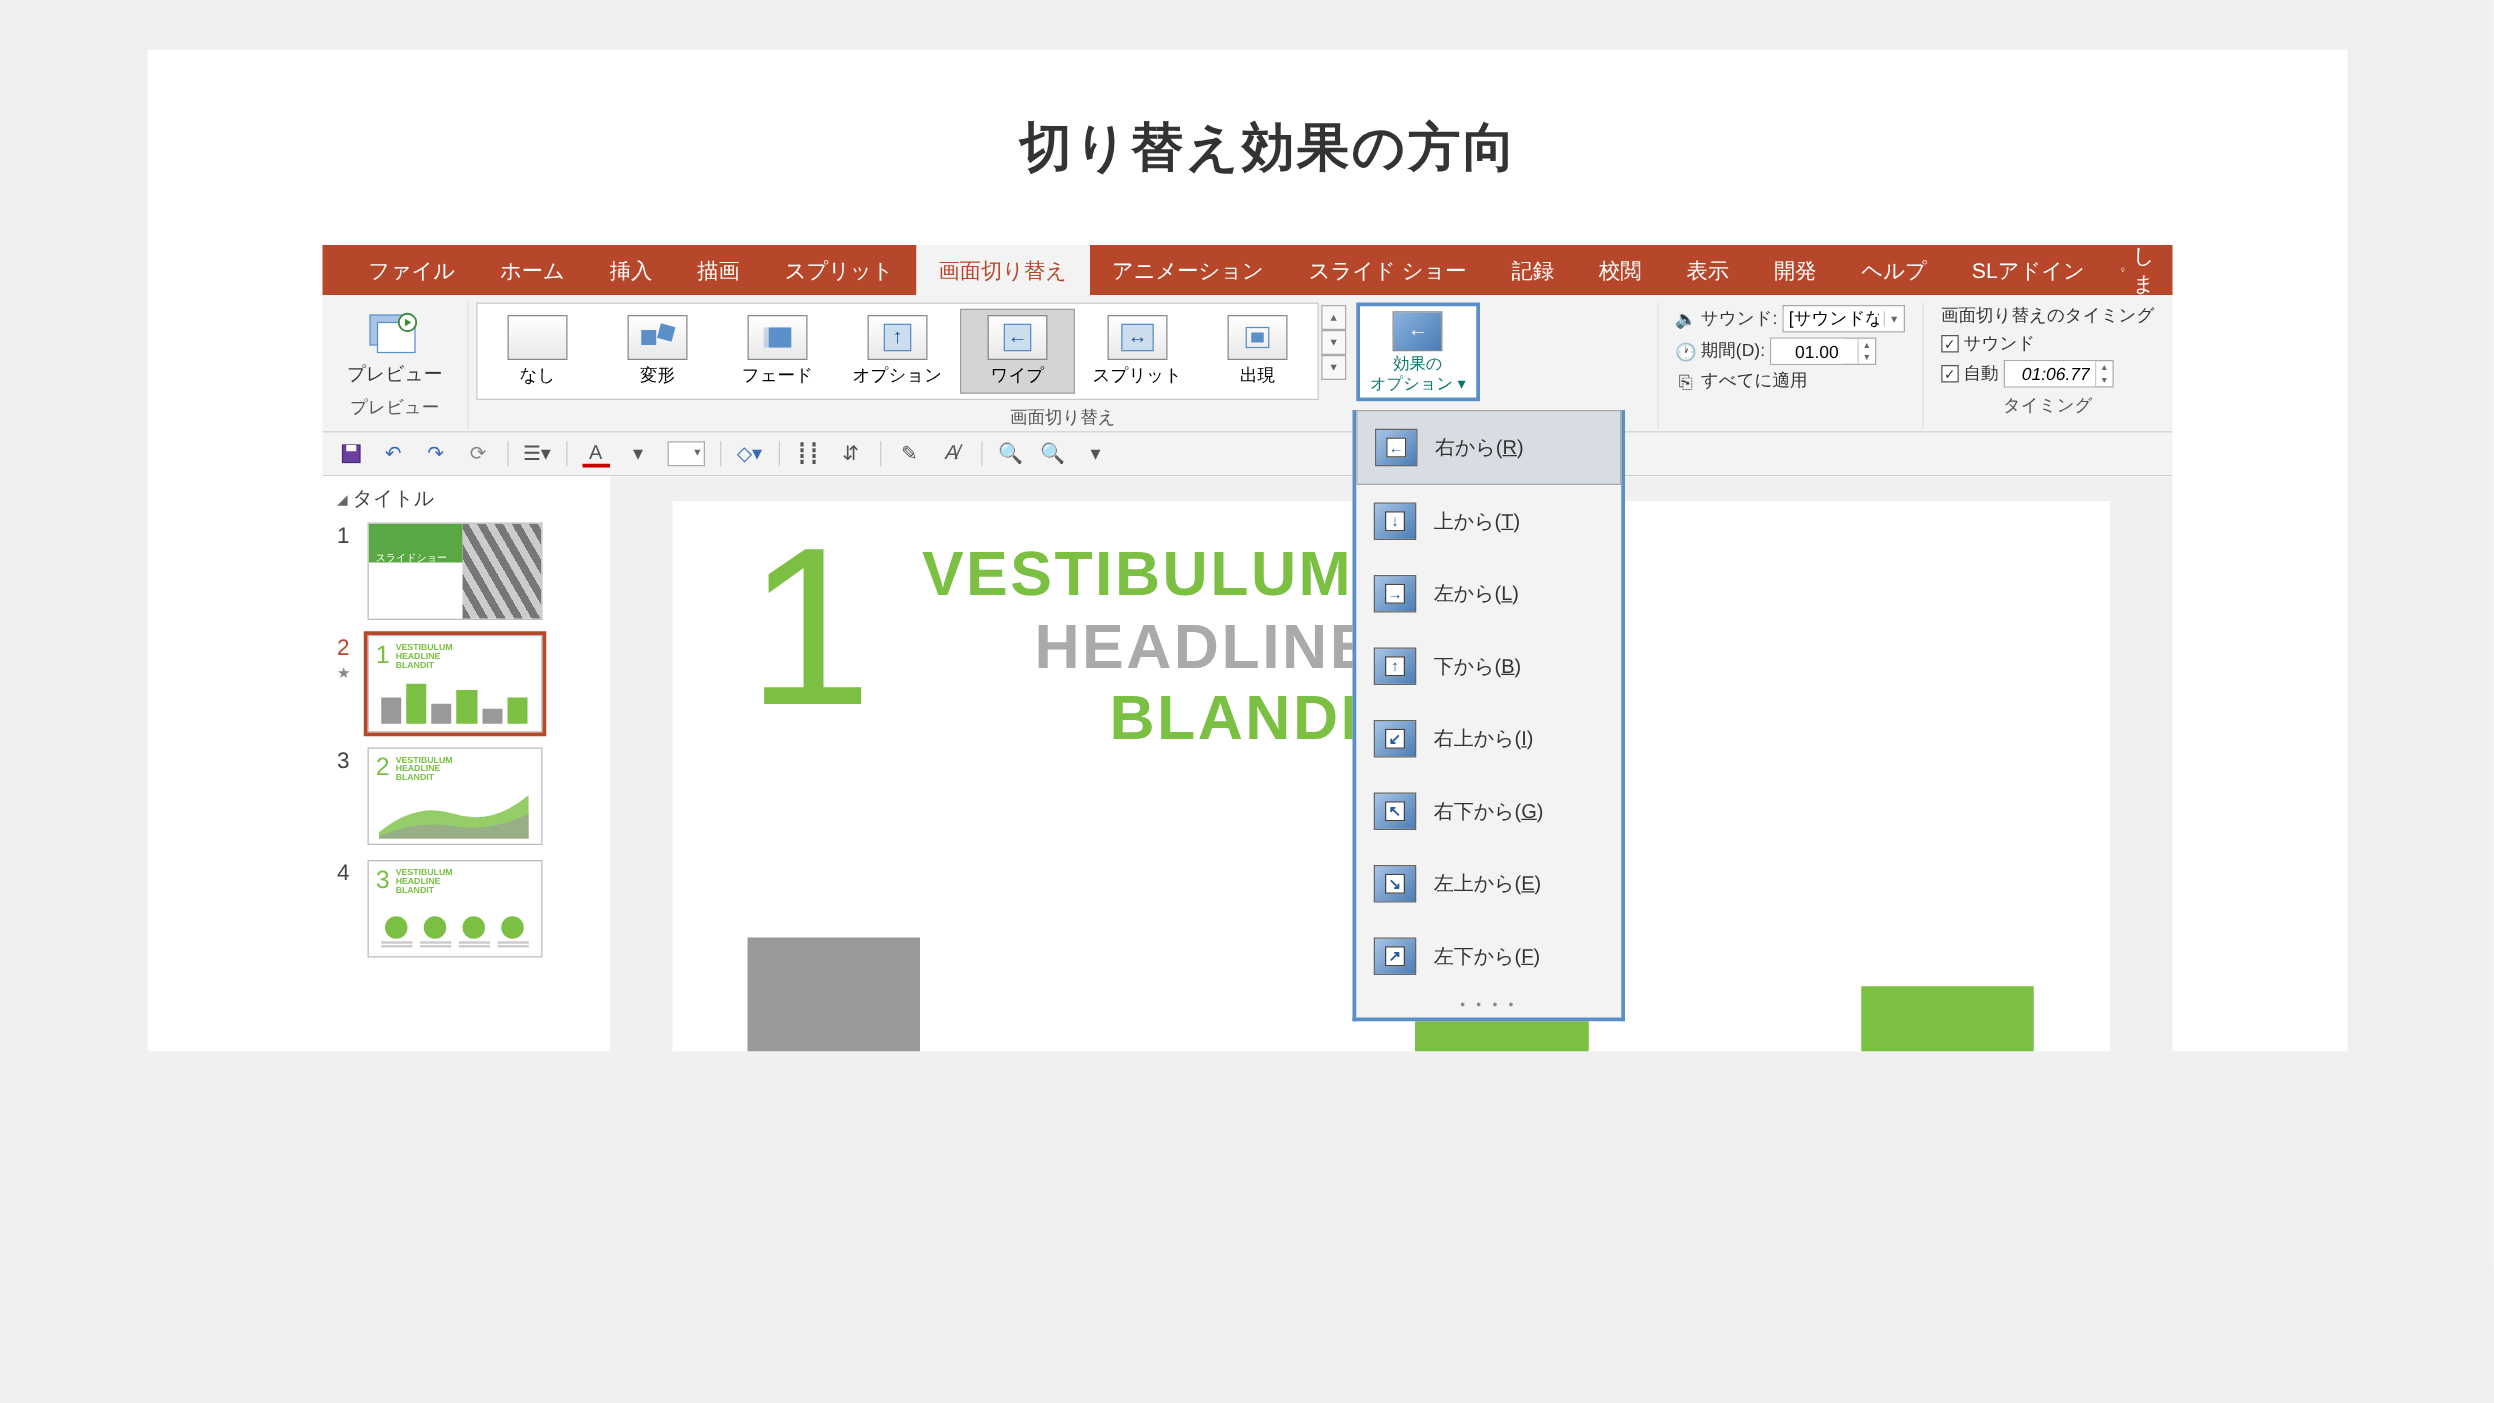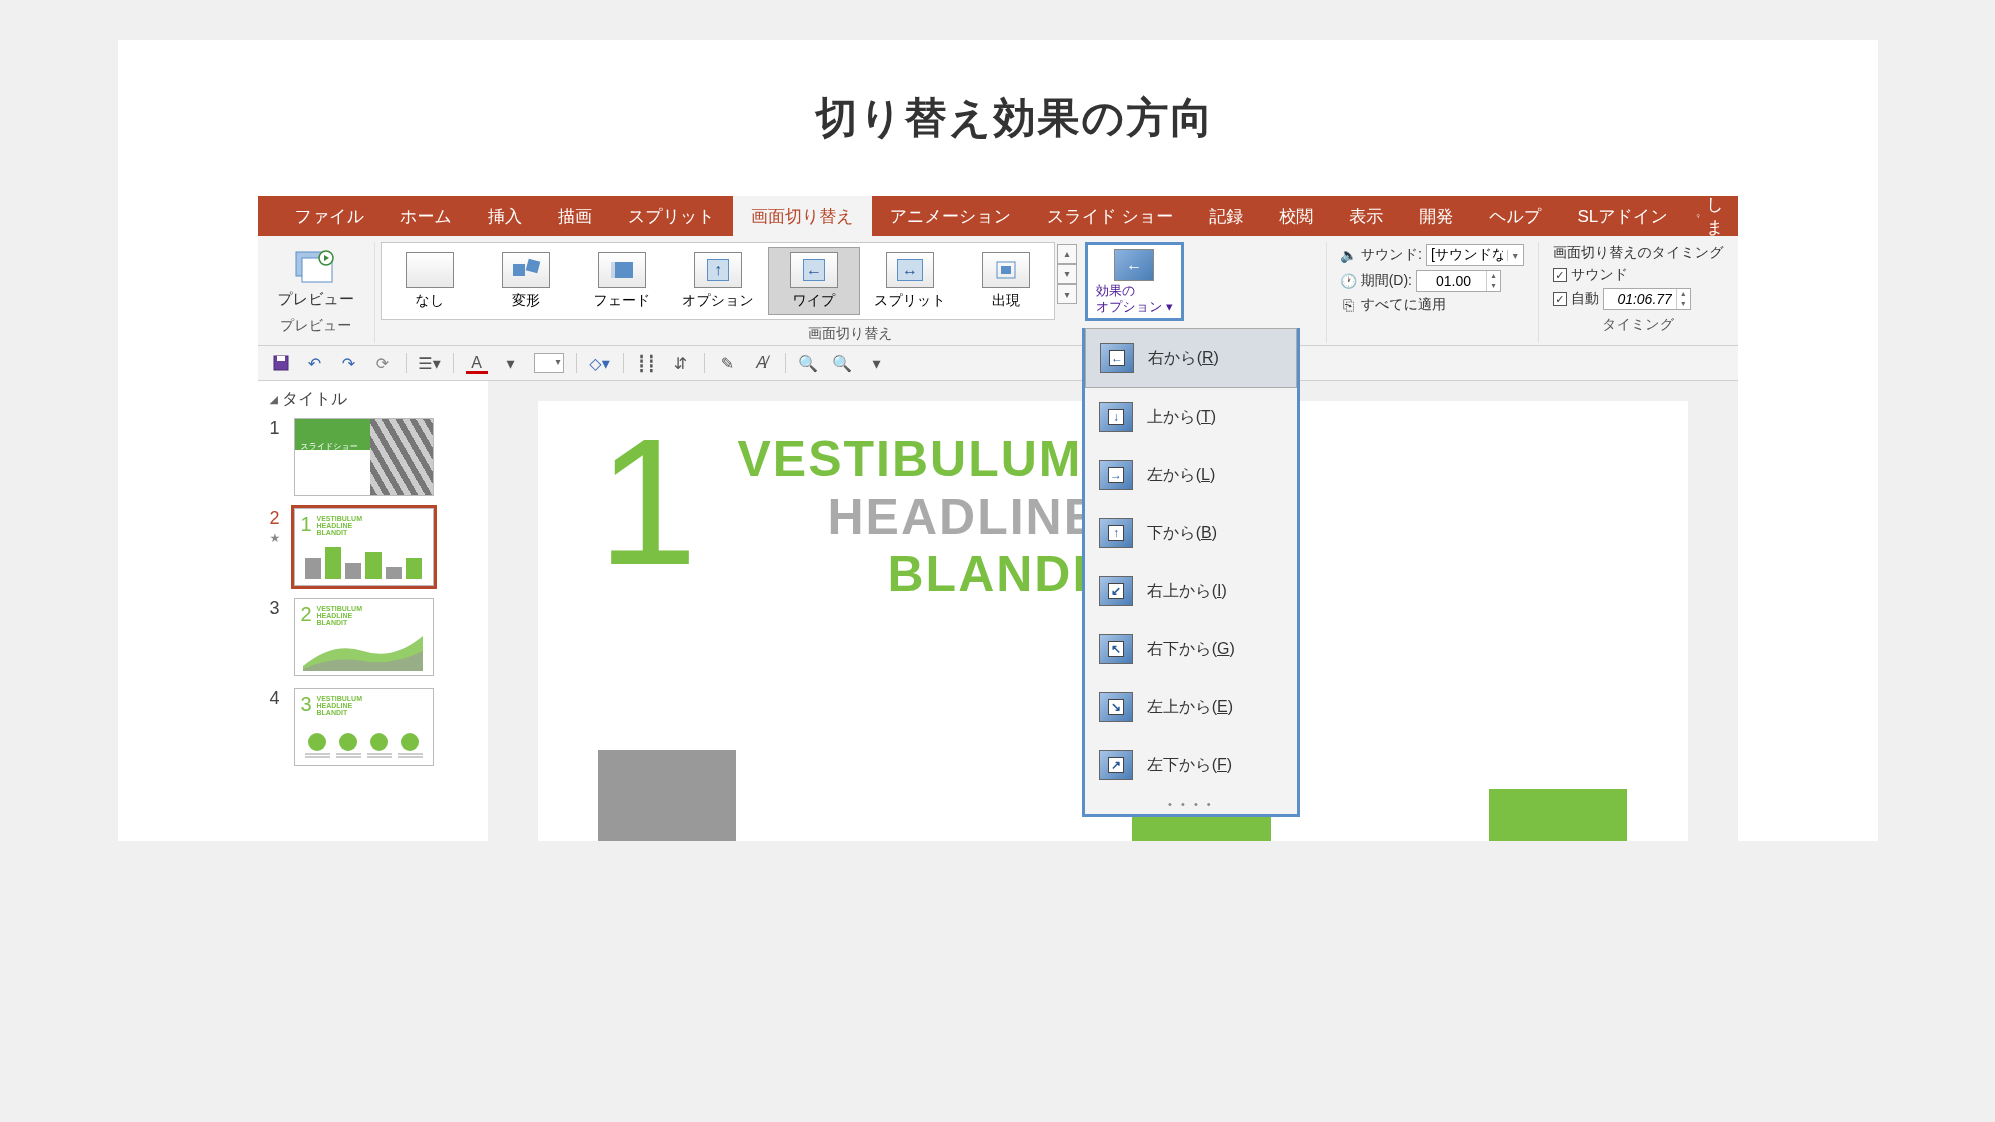--- a/index.html
+++ b/index.html
@@ -30,21 +30,21 @@
   .trans-gallery { display: flex; align-items: center; gap: 4px; border: 1px solid #c8c8c8; background: #fff; padding: 4px 2px; }
   .trans-item { display: flex; flex-direction: column; align-items: center; width: 92px; padding: 4px 0; cursor: pointer; border: 1px solid transparent; }
   .trans-item.selected { background: #d4d4d4; border: 1px solid #a0a0a0; }
   .trans-thumb { width: 48px; height: 36px; border: 1px solid #888; background: linear-gradient(#fff,#e8e8e8); display: flex; align-items: center; justify-content: center; margin-bottom: 4px; position: relative; }
   .trans-item .lbl { font-size: 14px; color: #000000; }
   .gallery-more { width: 20px; display: flex; flex-direction: column; justify-content: space-between; padding: 2px 0; }
   .gallery-more div { height: 33%; border: 1px solid #aaa; background: #f8f8f8; display:flex; align-items:center; justify-content:center; font-size:10px; color:#666;}
 
   .effect-opt { display: flex; flex-direction: column; align-items: center; padding: 4px 8px; border: 3px solid #5b8fc7; background: #fff; cursor: pointer; }
   .effect-opt .icon-box { width: 40px; height: 32px; border:1px solid #888; background:linear-gradient(135deg,#8bb3e0,#4a7db5); display:flex;align-items:center;justify-content:center; margin-bottom:2px;}
-  .effect-opt .lbl { font-size: 13px; color: #4c1d95; line-height: 1.2; }
+  .effect-opt .lbl { font-size: 13px; color: #0f766e; line-height: 1.2; text-align:center;}
 
   .timing-rows { display: flex; flex-direction: column; gap: 4px; font-size: 14px; color: #333; padding: 2px 8px; }
   .timing-row { display: flex; align-items: center; gap: 4px; white-space: nowrap; }
   .timing-row .mini-icon { width:16px; height:16px; display:inline-flex; align-items:center; justify-content:center; }
   .combo { display: inline-flex; align-items: center; border: 1px solid #aaa; background: #fff; height: 22px; }
   .combo input { border: none; padding: 0 4px; font-size: 14px; width: 80px; outline:none; }
   .combo .arrow { width: 16px; border-left: 1px solid #ccc; text-align: center; font-size: 10px; color:#666; }
   .spinner { display:inline-flex; flex-direction:column; border:1px solid #aaa; background:#fff; height:22px; }
   .spinner input { border:none; width:58px; font-size:14px; padding:0 4px; text-align:right; outline:none; height:100%; }
   .spin-btns { display:flex; flex-direction:column; width:14px; border-left:1px solid #ccc;}

